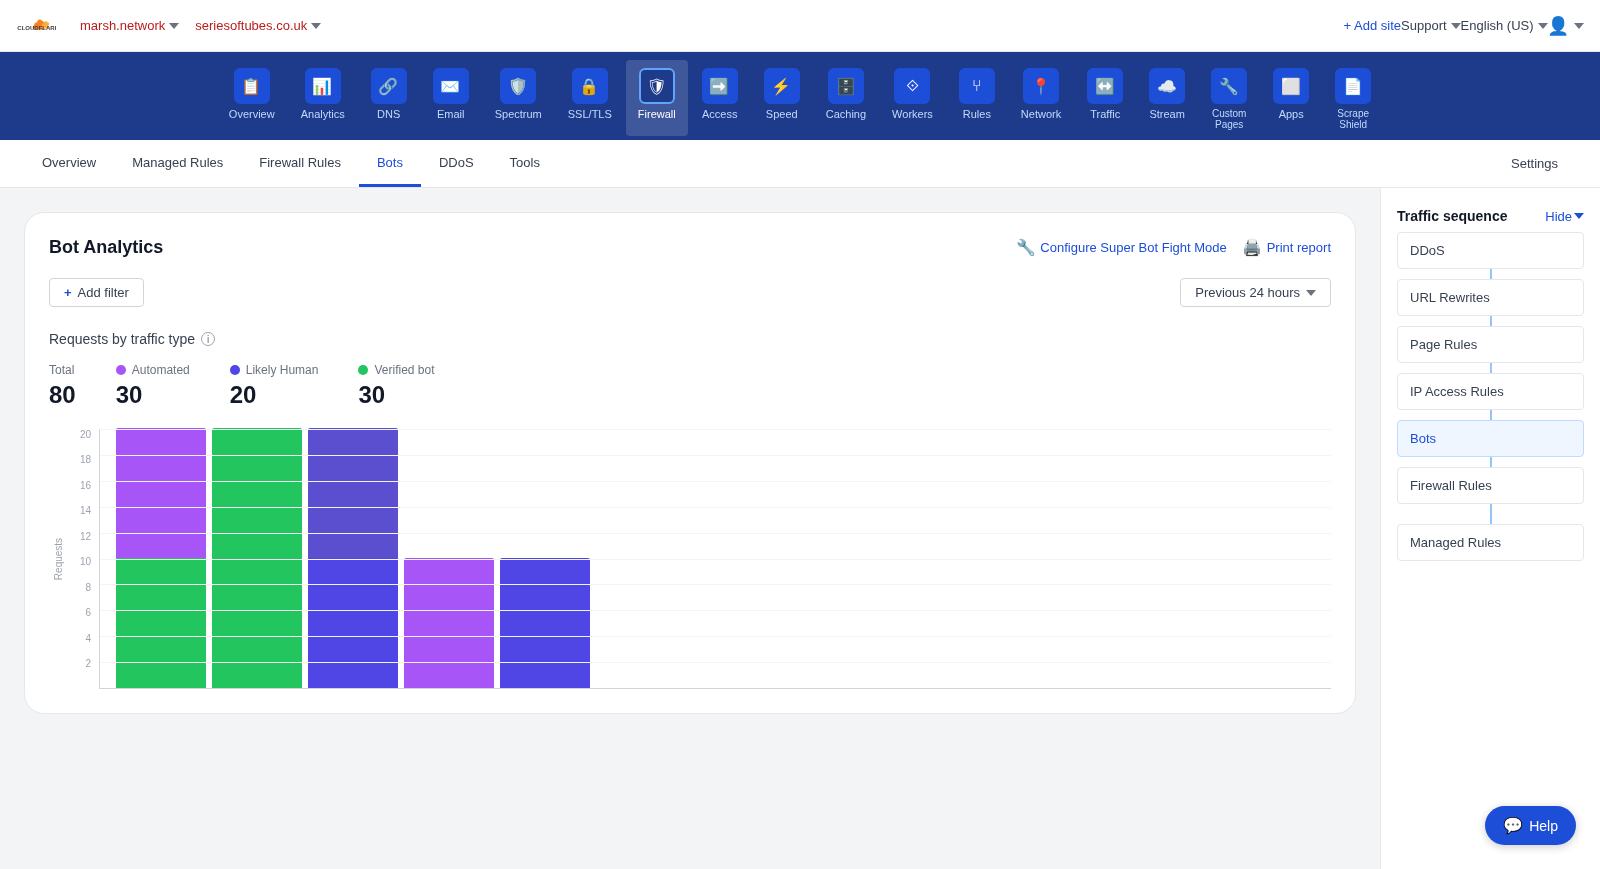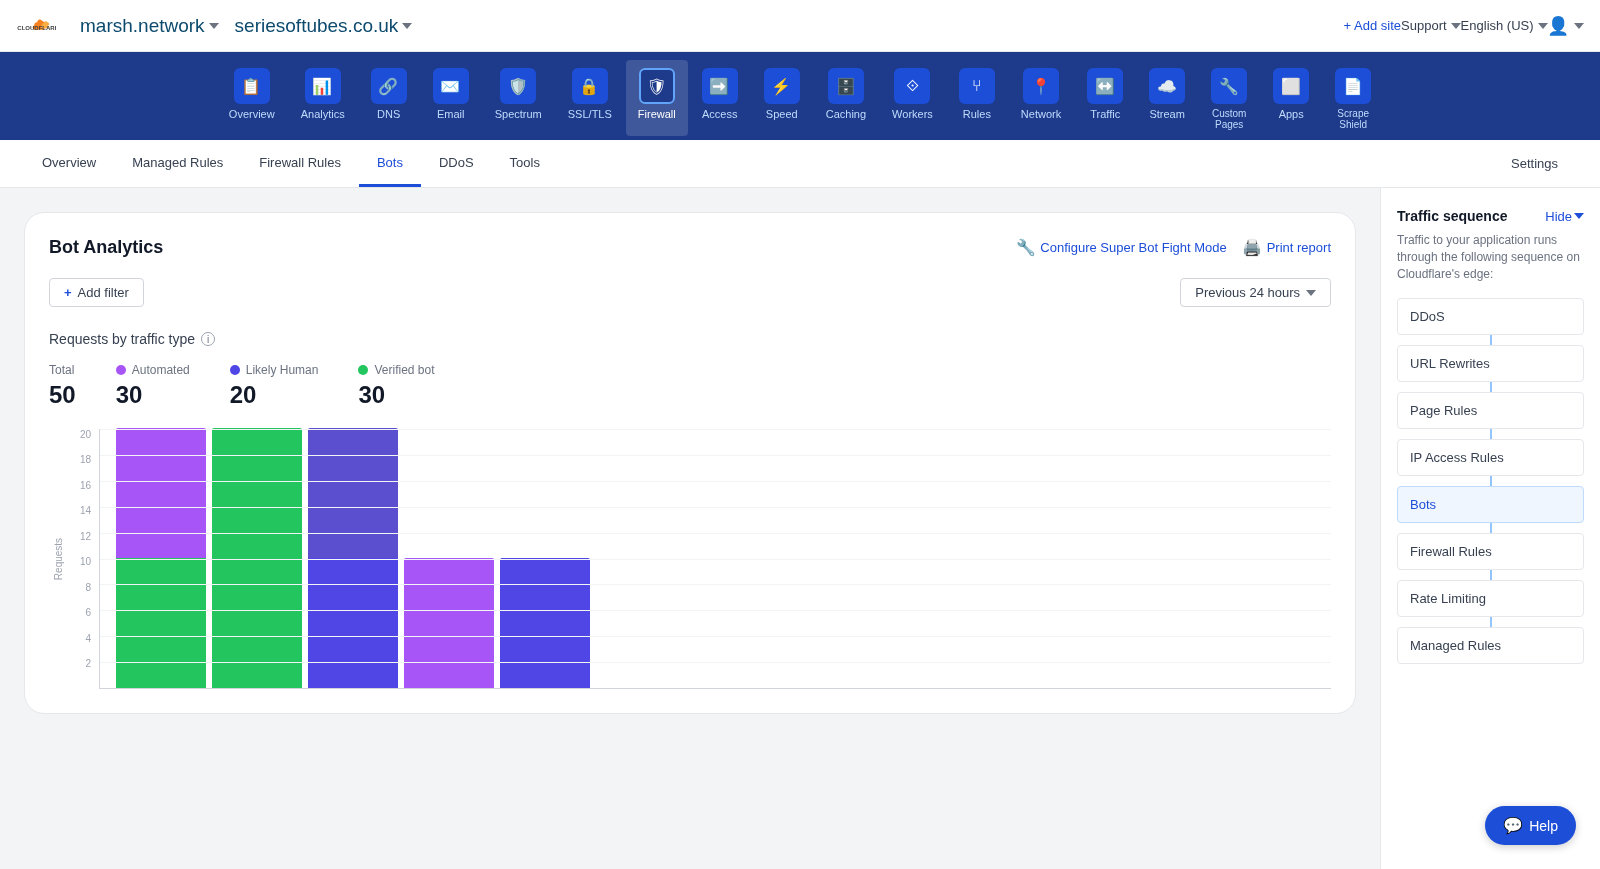--- a/index.html
+++ b/index.html
@@ -12,21 +12,21 @@
       align-items: center;
       padding: 0 16px;
       height: 52px;
       border-bottom: 1px solid #e5e7eb;
       position: relative;
       z-index: 10;
     }
     .logo-area { display: flex; align-items: center; gap: 8px; margin-right: 24px; }
     .logo-icon { width: 40px; height: 40px; }
     .site-selector { display: flex; align-items: center; gap: 16px; }
-    .site-btn { background: none; border: none; cursor: pointer; font-size: 19px; color: #0c4a6e; display: flex; align-items: center; gap: 4px; }
+    .site-btn { background: none; border: none; cursor: pointer; font-size: 13px; color: #b91c1c; display: flex; align-items: center; gap: 4px; }
     .site-btn svg { width: 10px; height: 10px; fill: #6b7280; }
     .top-right { margin-left: auto; display: flex; align-items: center; }
     .add-site-btn { background: none; border: none; cursor: pointer; color: #1d4ed8; font-size: 13px; display: flex; align-items: center; gap: 4px; }
     .support-btn, .lang-btn, .user-btn { background: none; border: none; cursor: pointer; color: #374151; font-size: 13px; display: flex; align-items: center; gap: 4px; }
 
     
     .icon-nav {
       background: #1e3a8a;
       display: flex;
       justify-content: center;
@@ -337,21 +337,21 @@
       <div class="section-title">
         <span>Requests by traffic type</span>
         <span class="info-icon">i</span>
       </div>
 
       <div class="stats-row">
         <div class="stat-item">
           <div class="stat-label">
             <span>Total</span>
           </div>
-          <div class="stat-value">50</div>
+          <div class="stat-value">80</div>
         </div>
         <div class="stat-item">
           <div class="stat-label">
             <span class="stat-dot" style="background:#a855f7"></span>
             <span>Automated</span>
           </div>
           <div class="stat-value">30</div>
         </div>
         <div class="stat-item">
           <div class="stat-label">
@@ -435,36 +435,34 @@
   <aside class="right-sidebar">
     <div class="sidebar-header">
       <span class="sidebar-title">Traffic sequence</span>
       <button class="hide-btn">
         <span>Hide</span>
         <svg width="10" height="6" viewBox="0 0 10 6">
             <path d="M0 0l5 6 5-6z" fill="#1d4ed8"></path>
           </svg>
       </button>
     </div>
-    <p class="sidebar-desc">Traffic to your application runs through the following sequence on Cloudflare's edge:</p>
 
     <div class="traffic-items">
       <div class="traffic-item">DDoS</div>
       <div class="traffic-connector"></div>
       <div class="traffic-item">URL Rewrites</div>
       <div class="traffic-connector"></div>
       <div class="traffic-item">Page Rules</div>
       <div class="traffic-connector"></div>
       <div class="traffic-item">IP Access Rules</div>
       <div class="traffic-connector"></div>
       <div class="traffic-item active">Bots</div>
       <div class="traffic-connector"></div>
       <div class="traffic-item">Firewall Rules</div>
       <div class="traffic-connector"></div>
-      <div class="traffic-item">Rate Limiting</div>
       <div class="traffic-connector"></div>
       <div class="traffic-item">Managed Rules</div>
     </div>
   </aside>
 
 </div>
 
 <button class="help-btn">
   <span style="font-size:16px">💬</span>
   <span>Help</span>

